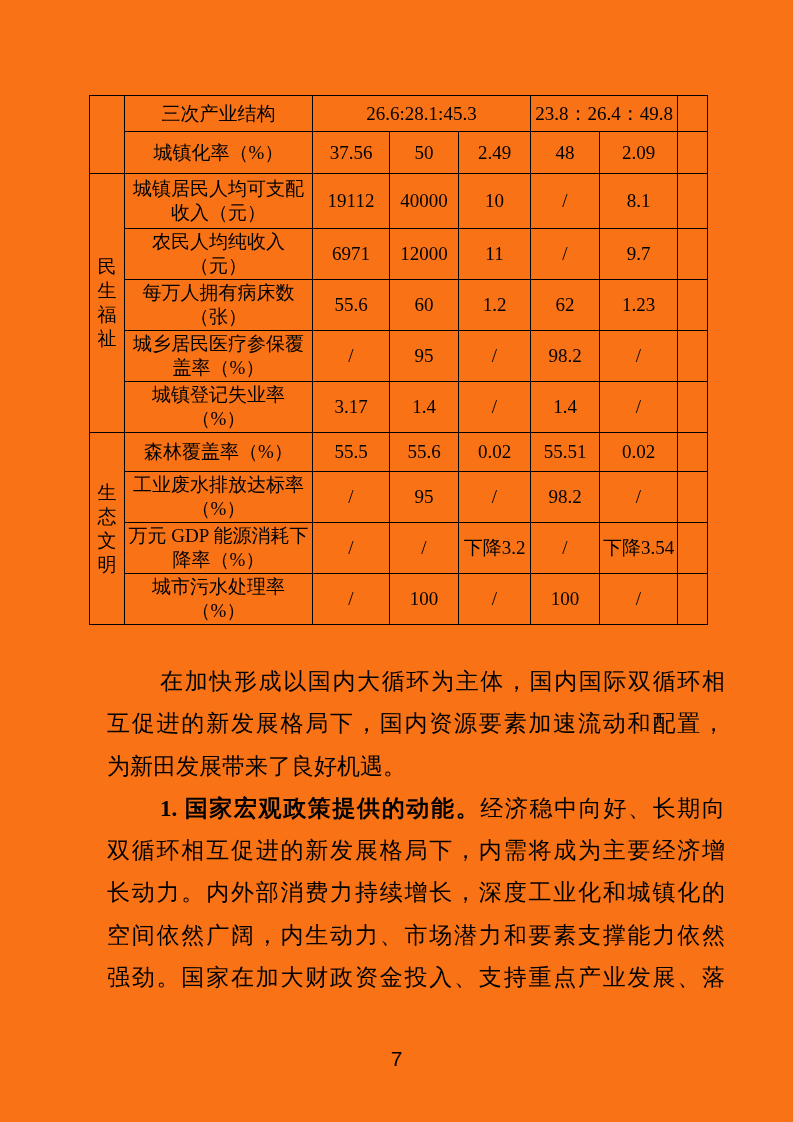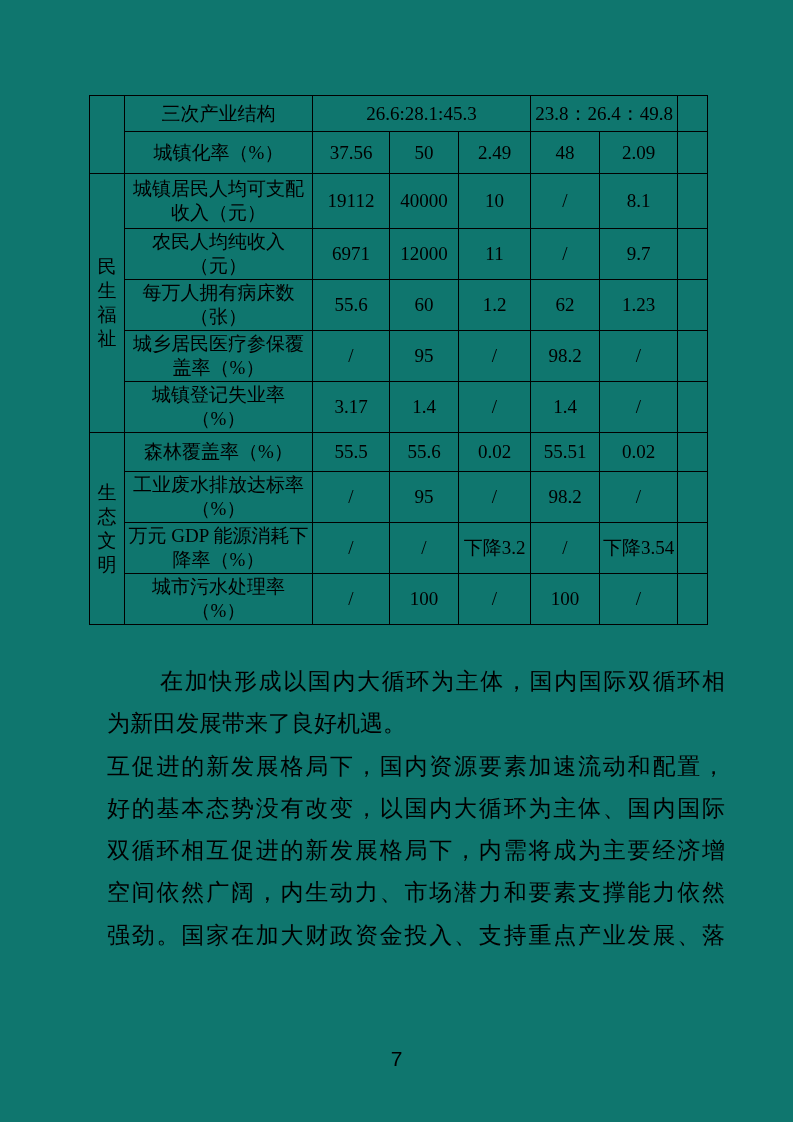--- a/index.html
+++ b/index.html
@@ -1,20 +1,20 @@
 <!DOCTYPE html>
 <html><head>
 <meta charset="utf-8">
 <style>
   html, body { margin: 0; padding: 0; background: #ffffff; }
   .page {
     position: relative;
     width: 793px;
     height: 1122px;
-    background: #0f766e;
+    background: #f97316;
     color: #000000;
     font-family: "Liberation Serif", "DejaVu Serif", serif;
     overflow: hidden;
   }
 
   
   table.stats {
     position: absolute;
     left: 89px;
     top: 95px;
@@ -202,24 +202,25 @@
         <td class="val">100</td>
         <td class="val">/</td>
         <td class="tail"></td>
       </tr>
     </tbody>
   </table>
 
 
   <div class="bodytext">
     <div class="line indent">在加快形成以国内大循环为主体，国内国际双循环相</div>
+    <div class="line">互促进的新发展格局下，国内资源要素加速流动和配置，</div>
     <div class="line short">为新田发展带来了良好机遇。</div>
-    <div class="line">互促进的新发展格局下，国内资源要素加速流动和配置，</div>
-
-    <div class="line">好的基本态势没有改变，以国内大循环为主体、国内国际</div>
+
+    <div class="line indent"><span class="bold-lead">1. 国家宏观政策提供的动能。</span><span>经济稳中向好、长期向</span></div>
     <div class="line">双循环相互促进的新发展格局下，内需将成为主要经济增</div>
+    <div class="line">长动力。内外部消费力持续增长，深度工业化和城镇化的</div>
     <div class="line">空间依然广阔，内生动力、市场潜力和要素支撑能力依然</div>
     <div class="line">强劲。国家在加大财政资金投入、支持重点产业发展、落</div>
   </div>
 
   <div class="pageno">7</div>
 
 </div>
 
 </body></html>

